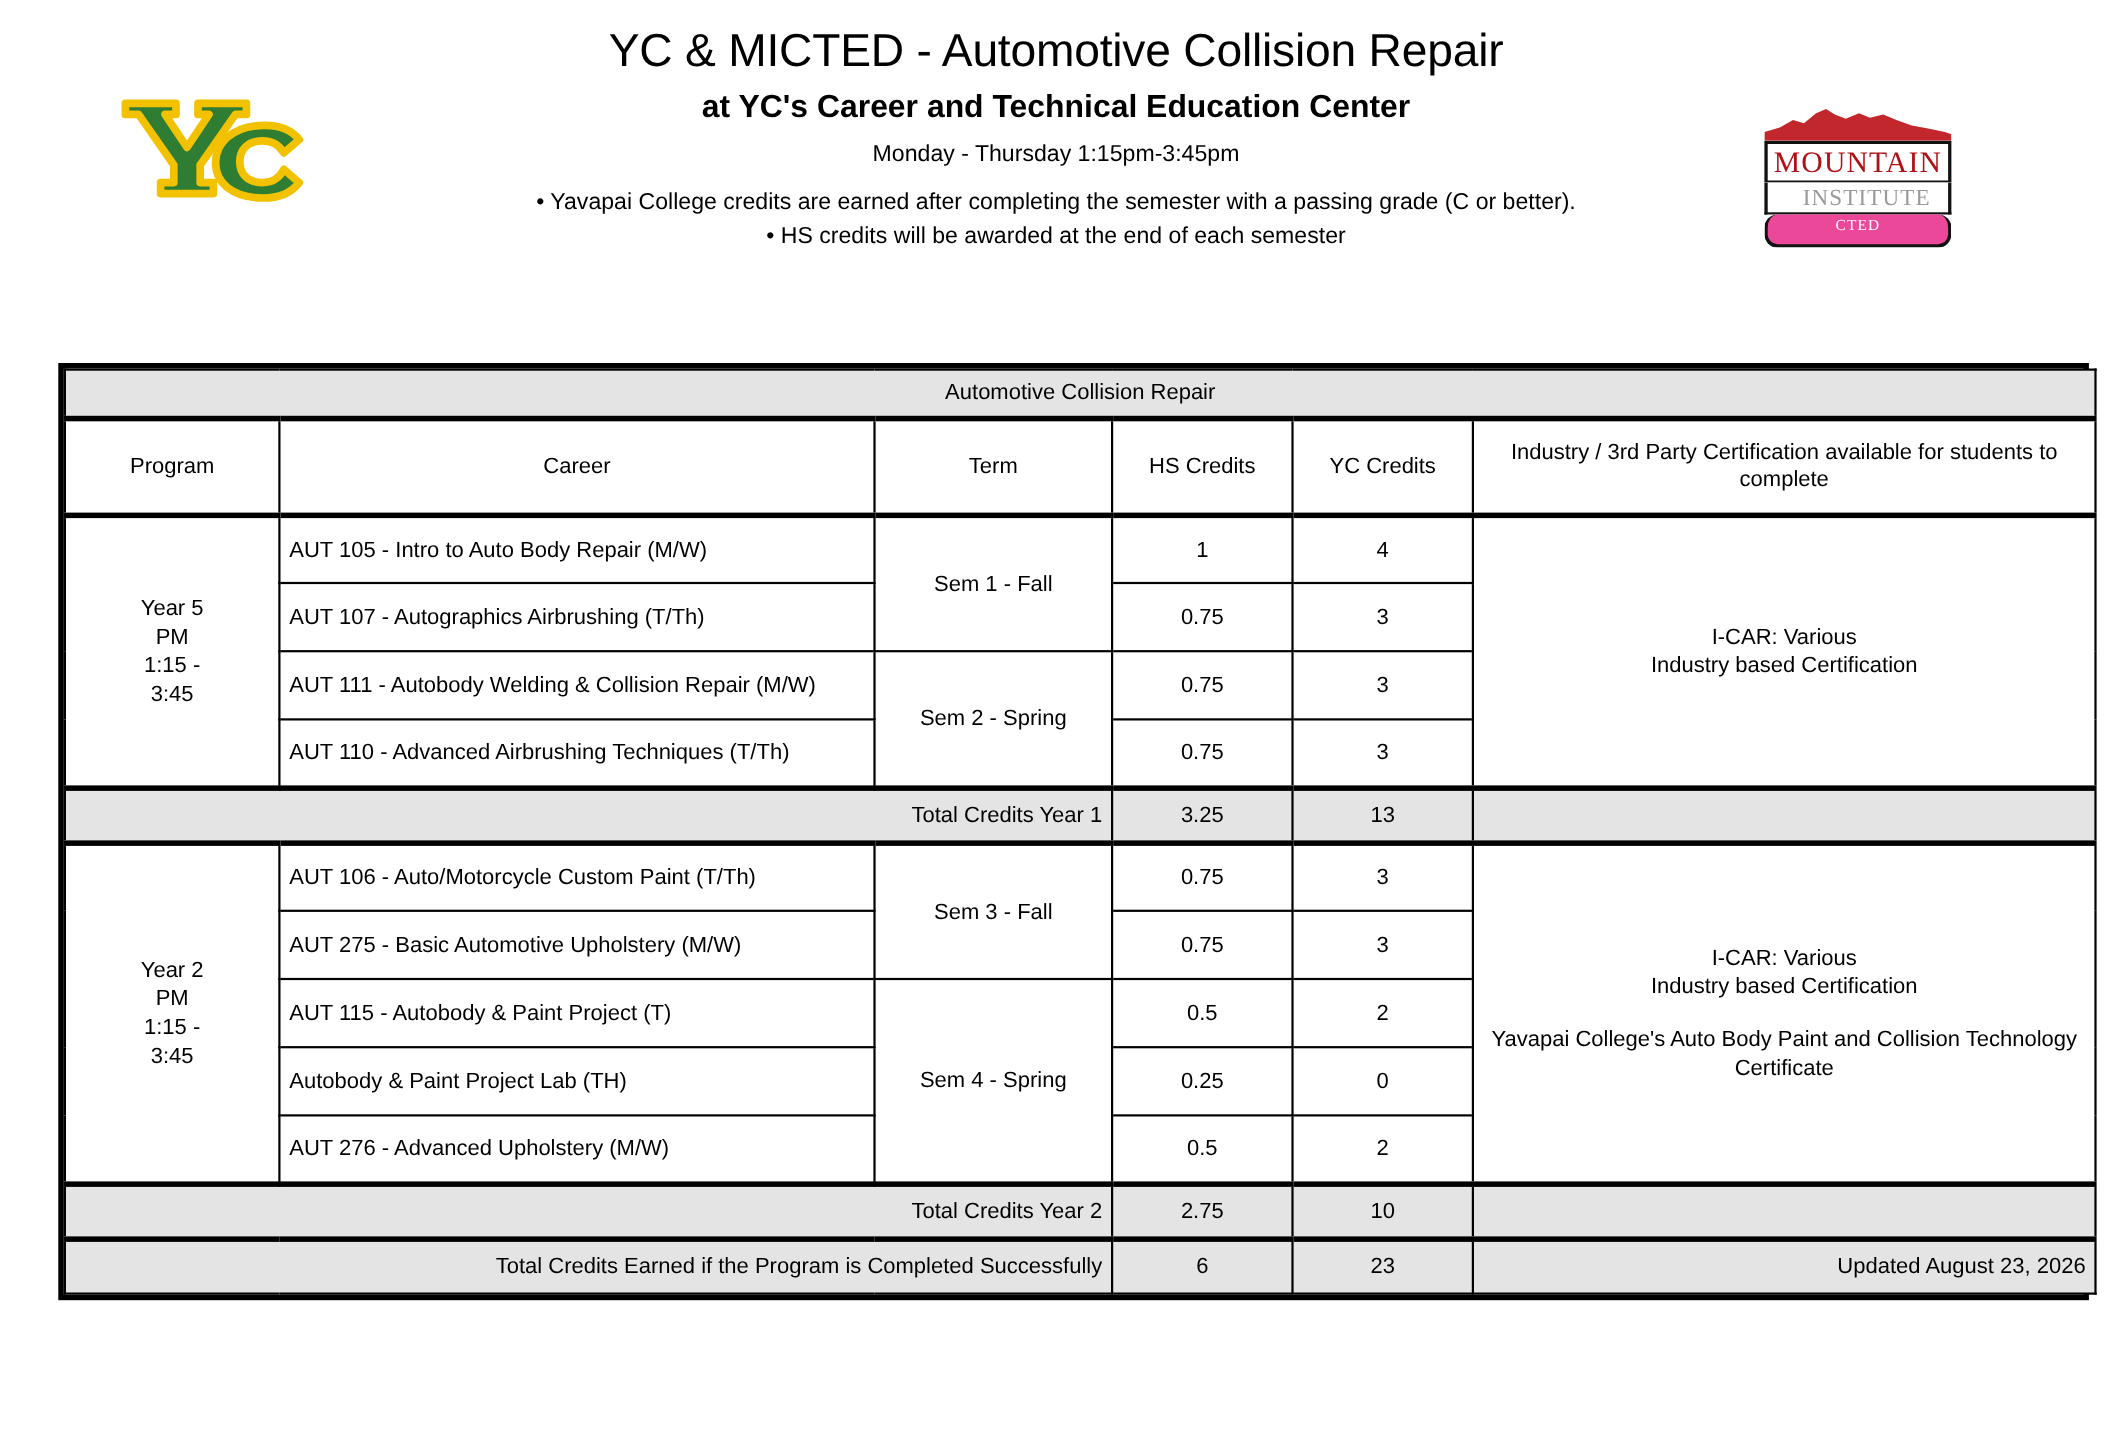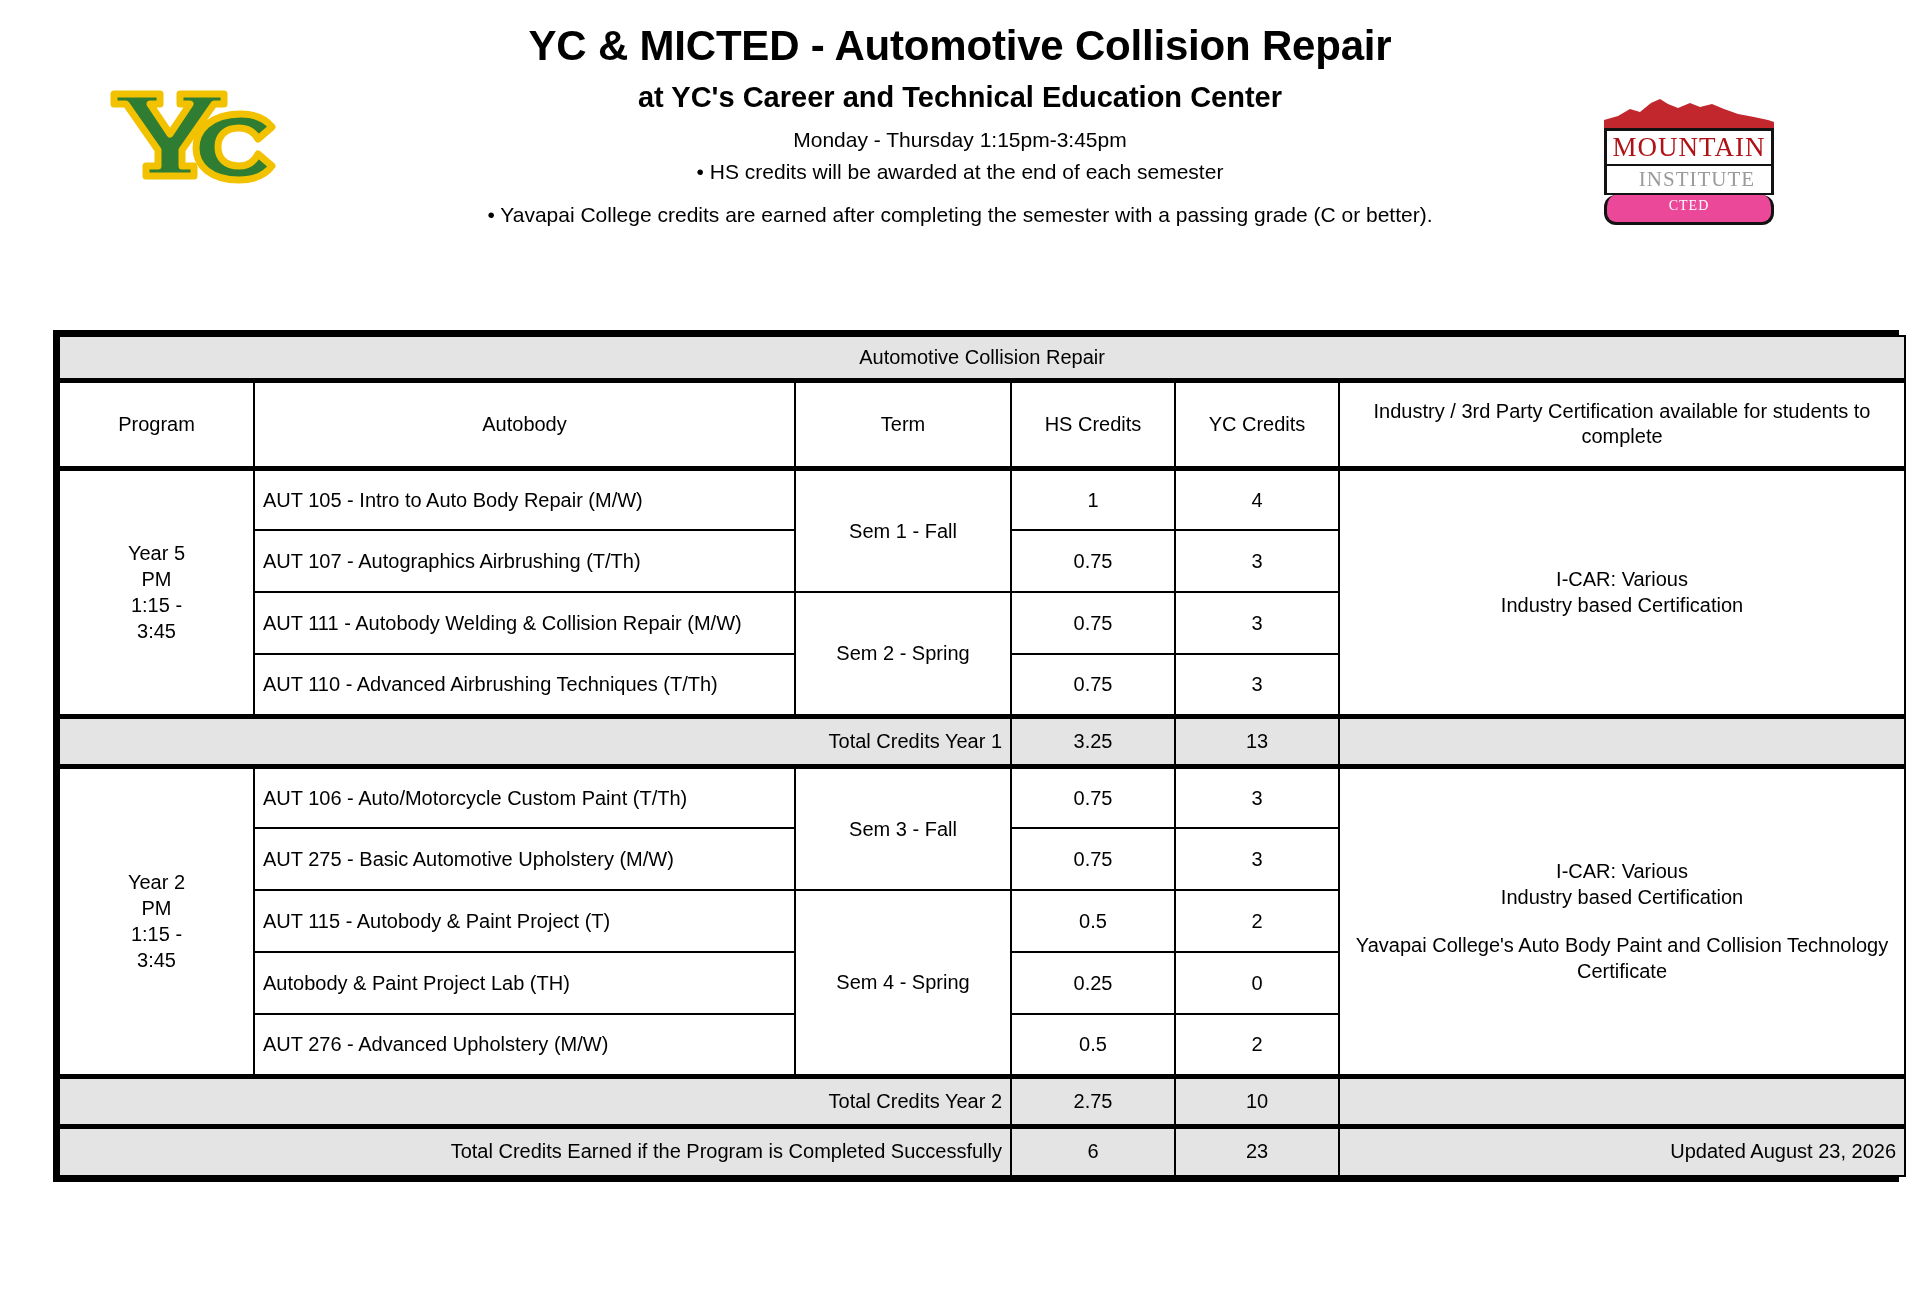--- a/index.html
+++ b/index.html
@@ -25,21 +25,21 @@
   .title-block {
     position: absolute;
     left: 0;
     top: 0;
     width: 1920px;
     text-align: center;
     padding-top: 22px;
   }
   .main-title {
     font-size: 42px;
-    font-weight: bold;
+    font-weight: normal;
     letter-spacing: -0.2px;
     line-height: 1.15;
     margin: 0 0 10px 0;
   }
   .sub-title {
     font-size: 29px;
     font-weight: bold;
     line-height: 1.2;
     margin: 0 0 10px 0;
   }
@@ -167,22 +167,22 @@
         <path d="M6 16 L52 16 L52 26 L42 26 L62 56 L82 26 L72 26 L72 16 L116 16 L116 26 L106 26 L74 72 L74 88 L86 88 L86 98 L38 98 L38 88 L50 88 L50 72 L18 26 L6 26 Z"></path>
         <path d="M133 36 C101 36 88 54 88 70 C88 88 103 102 131 102 C148 102 158 96 164 88 L150 76 C146 84 140 88 131 88 C117 88 110 80 110 69 C110 58 117 50 131 50 C140 50 146 54 150 61 L164 49 C157 40 147 36 133 36 Z"></path>
       </g>
     </svg>
   </div>
 
   <div class="title-block">
     <div class="main-title">YC &amp; MICTED - Automotive Collision Repair</div>
     <div class="sub-title">at YC's Career and Technical Education Center</div>
     <div class="meta-line">Monday - Thursday 1:15pm-3:45pm</div>
+    <div class="bullet-line first">• Yavapai College credits are earned after completing the semester with a passing grade (C or better).</div>
     <div class="bullet-line">• HS credits will be awarded at the end of each semester</div>
-    <div class="bullet-line first">• Yavapai College credits are earned after completing the semester with a passing grade (C or better).</div>
   </div>
 
   <div class="mi-logo">
     <svg class="mi-mountain" viewBox="0 0 170 30" preserveAspectRatio="none">
       <polygon points="0,30 0,22 14,18 26,11 36,14 47,5 56,1 64,6 74,10 86,5 96,9 108,6 120,11 134,16 150,19 164,22 170,24 170,30" fill="#c1272d"></polygon>
     </svg>
     <div class="mi-band mi-word1">MOUNTAIN</div>
     <div class="mi-band mi-word2">INSTITUTE</div>
     <div class="mi-band mi-word3">CTED</div>
   </div>
@@ -199,21 +199,21 @@
         <col class="c-cert">
   </colgroup>
   <tbody>
 
     <tr class="banner-row">
       <td class="gray c b" colspan="6">Automotive Collision Repair</td>
     </tr>
 
     <tr class="head-row">
       <td class="c b thick-top">Program</td>
-      <td class="c b thick-top">Autobody</td>
+      <td class="c b thick-top">Career</td>
       <td class="c b thick-top">Term</td>
       <td class="c b thick-top">HS Credits</td>
       <td class="c b thick-top">YC Credits</td>
       <td class="c b thick-top">Industry / 3rd Party Certification available for students to complete</td>
     </tr>
 
     <tr class="course-row">
       <td class="c b program-cell thick-top" rowspan="4">
         <div>Year 5</div>
         <div>PM</div>

